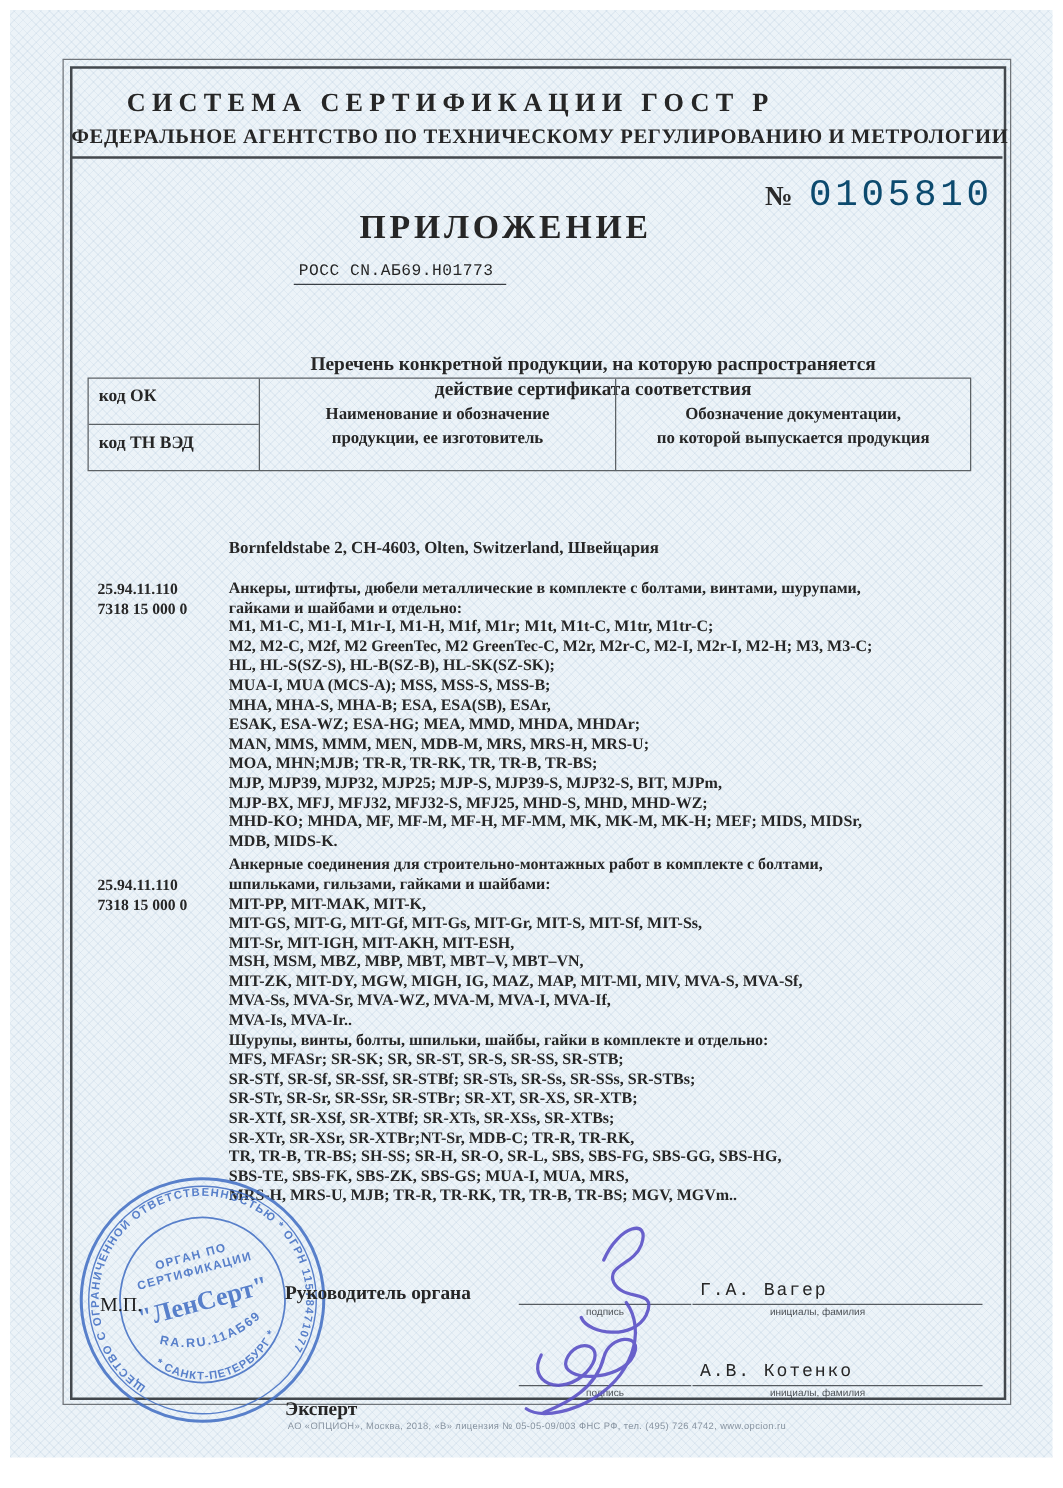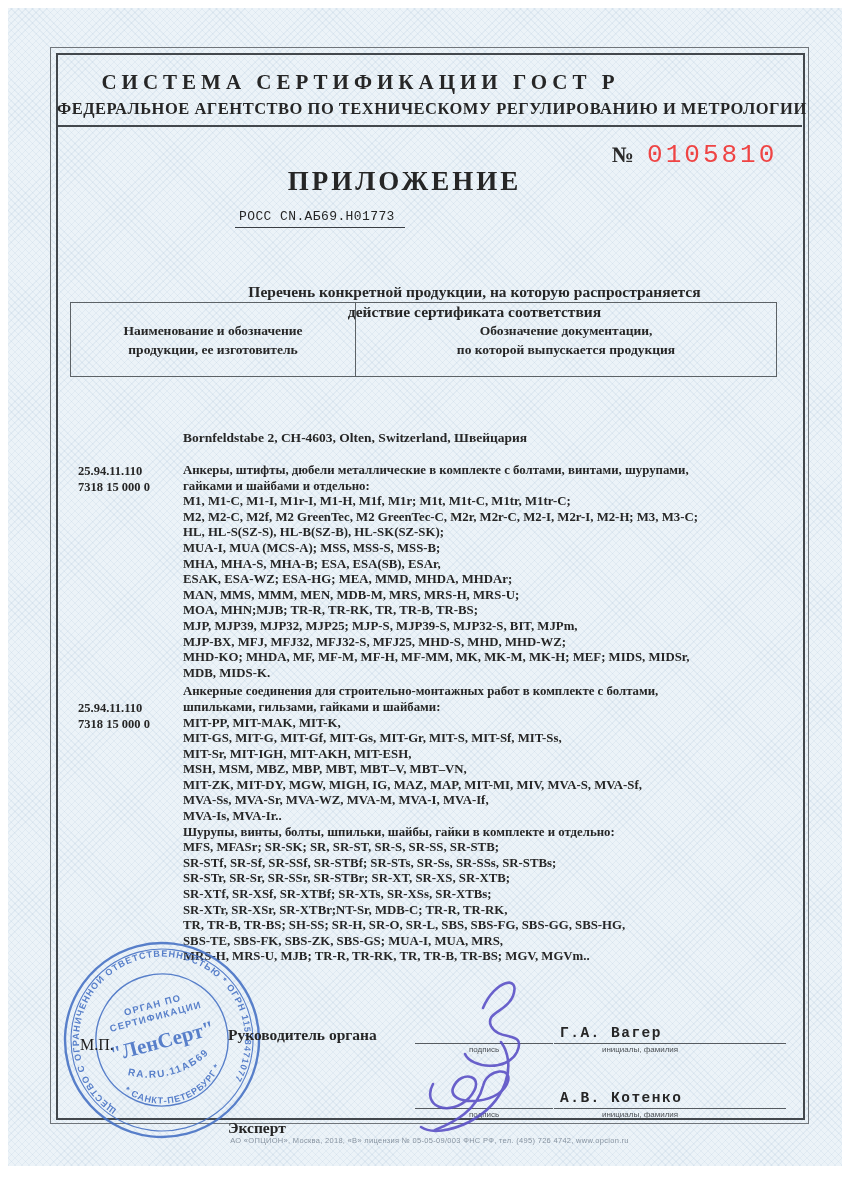--- a/index.html
+++ b/index.html
@@ -19,21 +19,21 @@
 
   .sys-title{position:absolute;left:57px;width:607px;top:70px;text-align:center;
     font-size:21px;font-weight:bold;letter-spacing:5px;white-space:nowrap;}
   .agency{position:absolute;left:57px;width:745px;top:99px;text-align:center;
     font-size:16.5px;font-weight:bold;letter-spacing:0.5px;white-space:nowrap;}
   .header-rule{position:absolute;left:57px;top:125px;width:745px;border-top:2px solid #43484d;height:0;}
 
   .doc-number{position:absolute;left:612px;top:140px;display:flex;align-items:baseline;gap:13px;}
   .doc-number .no{font-size:22px;font-weight:bold;color:#2a2a2a;}
   .doc-number .val{font-family:"Liberation Mono","DejaVu Sans Mono",monospace;
-    font-size:26px;letter-spacing:3px;color:#ef4444;font-weight:normal;}
+    font-size:30px;letter-spacing:3px;color:#0c4a6e;font-weight:normal;}
 
   .appendix{position:absolute;left:32px;width:745px;top:166px;text-align:center;
     font-size:27px;font-weight:bold;letter-spacing:3px;}
 
   .cert-ref{position:absolute;left:213px;top:212px;display:flex;align-items:flex-end;}
   .cert-ref .lbl{font-size:17px;font-weight:bold;white-space:nowrap;}
   .cert-ref .line-box{display:block;margin-left:22px;width:170px;border-bottom:1.5px solid #3a3f44;}
   .cert-ref .val{display:block;font-family:"Liberation Mono","DejaVu Sans Mono",monospace;
     font-size:13px;letter-spacing:0.4px;transform:translateY(-3px);padding-left:4px;white-space:nowrap;}
 
@@ -61,23 +61,23 @@
   .pcodes{width:113px;font-size:12.5px;font-weight:bold;line-height:16px;padding-left:8px;box-sizing:border-box;white-space:nowrap;}
   .pblock.second .pcodes{padding-top:16px;}
   .plines{flex:1;font-size:12.8px;font-weight:bold;line-height:15.6px;white-space:pre-line;font-family:Liberation Serif, serif;}
 
   .mp{position:absolute;left:80px;top:1036px;font-size:16px;color:#1e1e1e;}
   .sign-role{position:absolute;left:228px;font-size:15.5px;font-weight:bold;white-space:nowrap;}
   .sig-line{position:absolute;left:415px;width:138px;border-top:1px solid #565b60;height:0;}
   .sig-caption{position:absolute;left:415px;width:138px;text-align:center;
     font-family:"Liberation Sans",sans-serif;font-size:8px;color:#4c5156;}
   .sign-name{position:absolute;left:560px;font-family:"Liberation Mono","DejaVu Sans Mono",monospace;
-    font-size:14.5px;font-weight:bold;letter-spacing:1.5px;white-space:nowrap;}
+    font-size:14.5px;font-weight:normal;letter-spacing:1.5px;white-space:nowrap;}
   .name-line{position:absolute;left:554px;width:232px;border-top:1px solid #565b60;height:0;}
-  .name-caption{position:absolute;left:524px;width:232px;text-align:center;
+  .name-caption{position:absolute;left:538px;width:232px;text-align:center;
     font-family:"Liberation Sans",sans-serif;font-size:8px;color:#4c5156;}
 
   .stamp-svg{position:absolute;left:50px;top:928px;}
   .ink-svg{position:absolute;left:405px;top:972px;}
 
   .footer{position:absolute;left:57px;width:745px;top:1136px;text-align:center;
     font-family:"Liberation Sans",sans-serif;font-size:7.5px;color:#8793a0;letter-spacing:0.3px;white-space:nowrap;}
 </style>
 </head>
 <body>
@@ -100,20 +100,24 @@
 <div class="cert-ref">
   <span class="line-box">
     <span class="val">РОСС CN.АБ69.Н01773</span>
   </span>
 </div>
 
 <div class="subtitle">Перечень конкретной продукции,  на которую распространяется
 действие сертификата соответствия</div>
 
 <div class="htable">
+  <div class="c1">
+    <div class="c1a">код ОК</div>
+    <div class="c1b">код ТН ВЭД</div>
+  </div>
   <div class="c2">Наименование и обозначение
 продукции, ее изготовитель</div>
   <div class="c3">Обозначение документации,
 по которой выпускается продукция</div>
 </div>
 
 <div class="manufacturer">
   <div class="maddr">Bornfeldstabe 2, CH-4603, Olten, Switzerland, Швейцария</div>
 </div>
 

